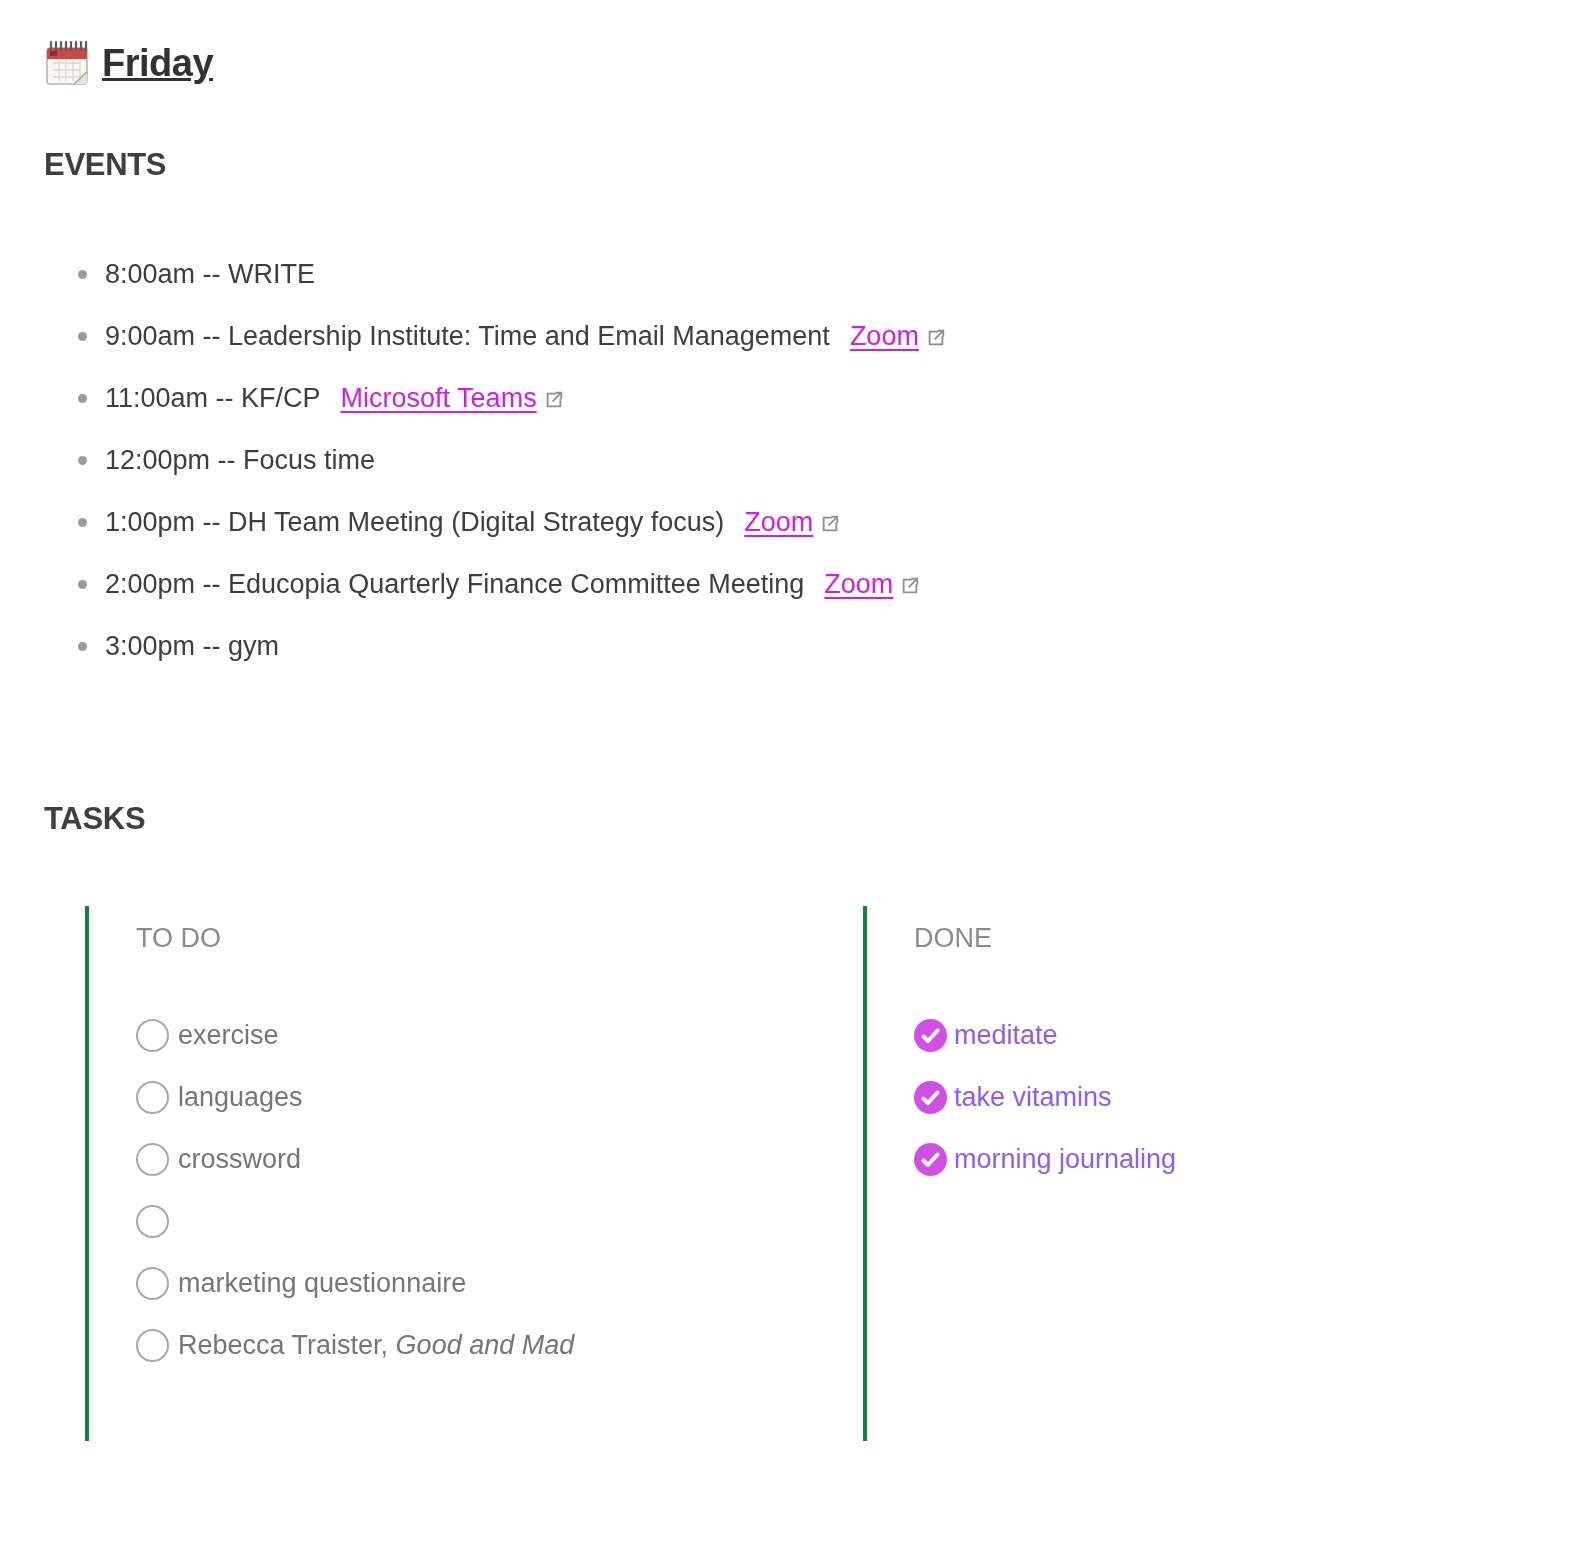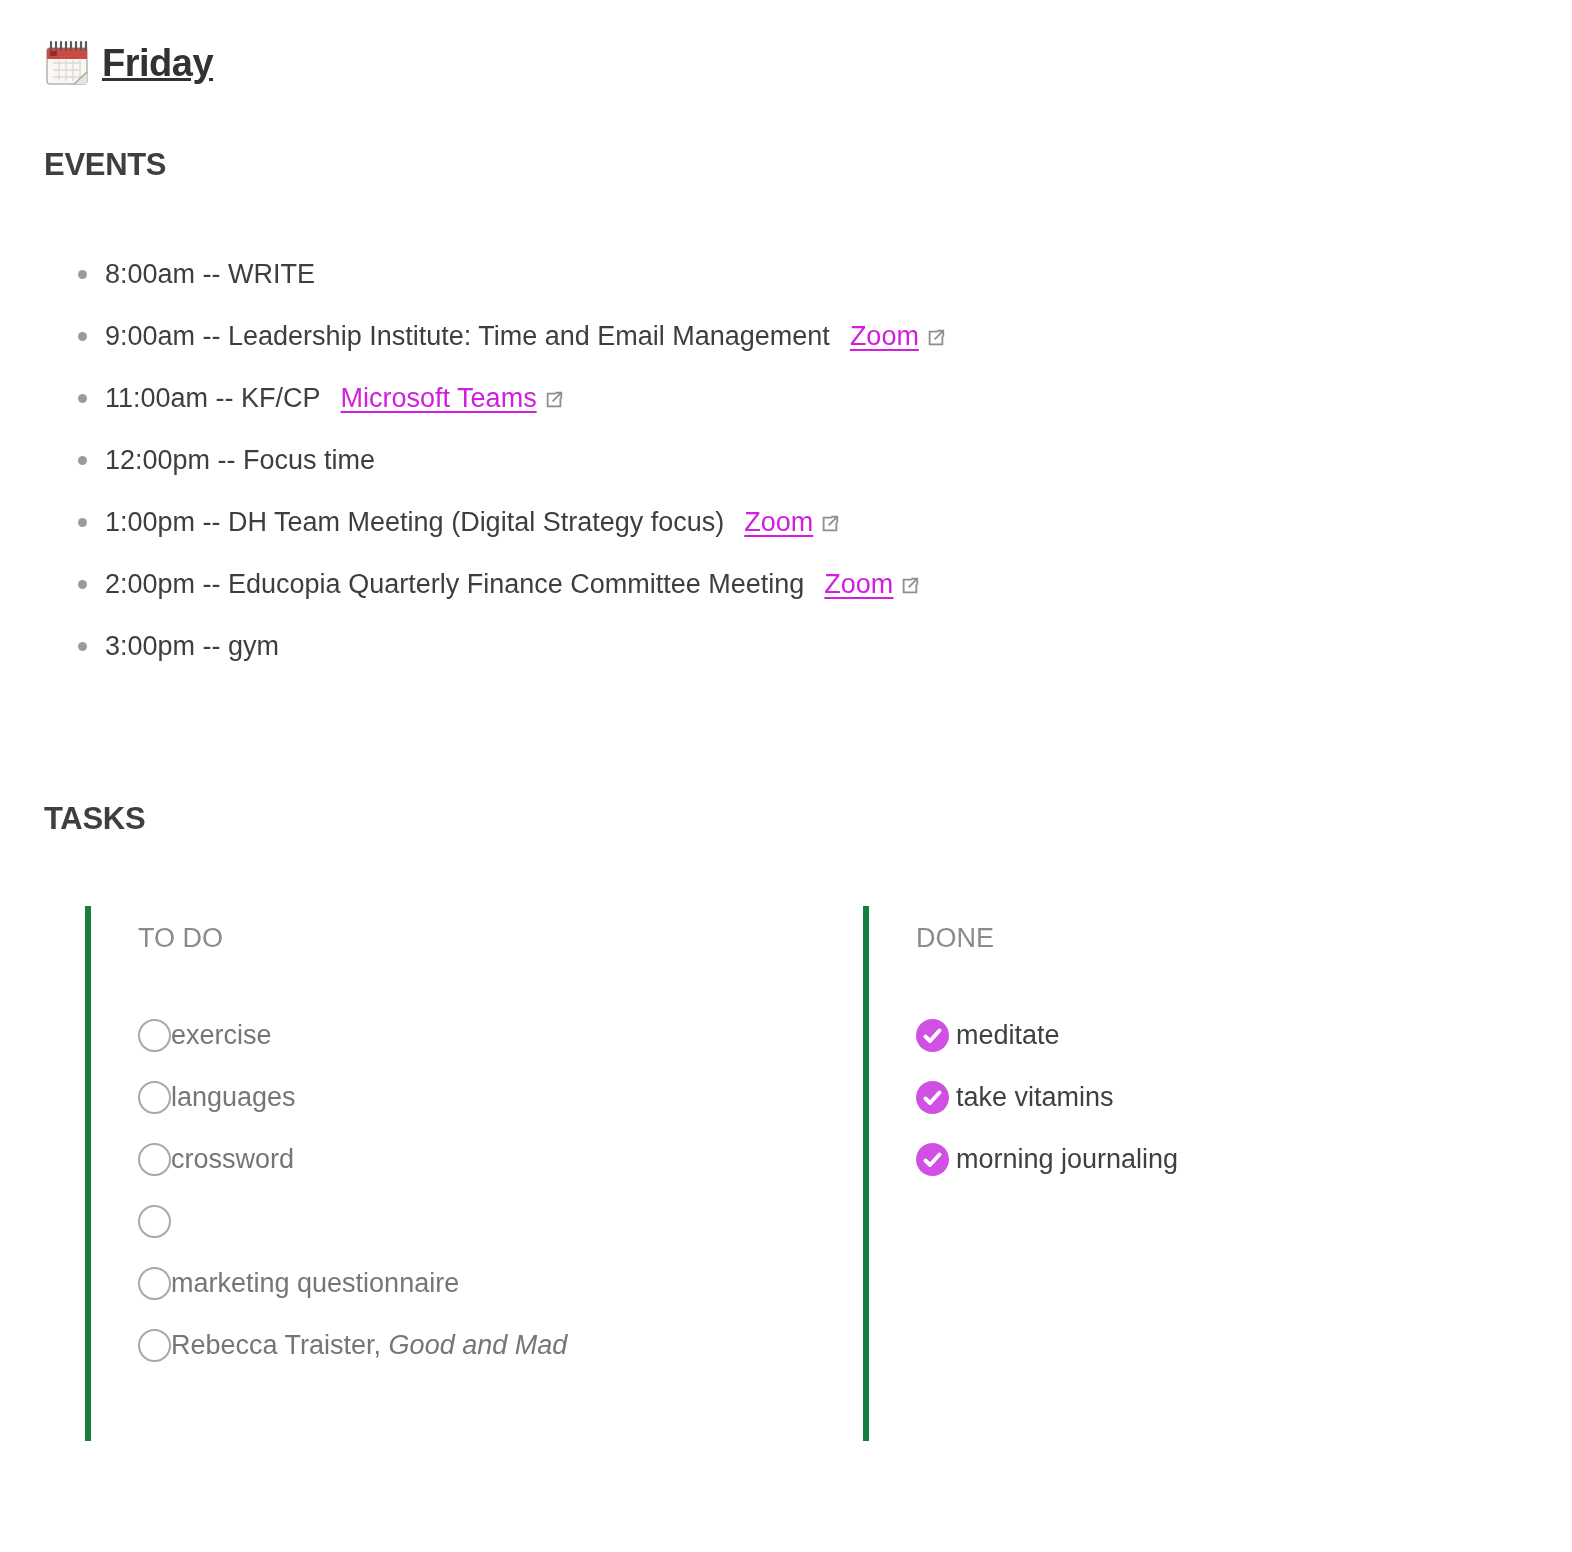--- a/index.html
+++ b/index.html
@@ -62,41 +62,41 @@
     margin-left:7px;
     vertical-align:-3px;
   }
 
   
   .columns{
     display:flex;
     margin-left:41px;
   }
   .col{
-    border-left:6px solid #15803d;
+    border-left:4px solid #15803d;
     padding:17px 0 0 47px;
     min-height:535px;
     box-sizing:border-box;
   }
   .col.todo{flex:0 0 778px;}
   .col.done{flex:1 1 auto;}
   .col-heading{
     font-size:27px;line-height:30px;
     color:#8b8b8d;
     margin:0 0 66px 0;
     font-weight:400;
   }
   ul.task-list{list-style:none;margin:0;padding:0;}
   ul.task-list li{
-    display:flex;align-items:center;
+    display:flex;align-items:center;gap:9px;
     min-height:33px;margin-bottom:29px;
     font-size:27px;line-height:33px;
   }
   .todo .task-label{color:#76767a;}
-  .done .task-label{color:#404040;}
+  .done .task-label{color:#8b5cf6;}
   .done ul.task-list li{gap:7px;}
   .task-label .it{font-style:italic;}
 
   .circle{
     width:29px;height:29px;border-radius:50%;
     border:2px solid #a9a9a9;background:#fff;
     flex:0 0 auto;cursor:pointer;
   }
   .check-svg{width:33px;height:33px;flex:0 0 auto;cursor:pointer;}
 </style>

